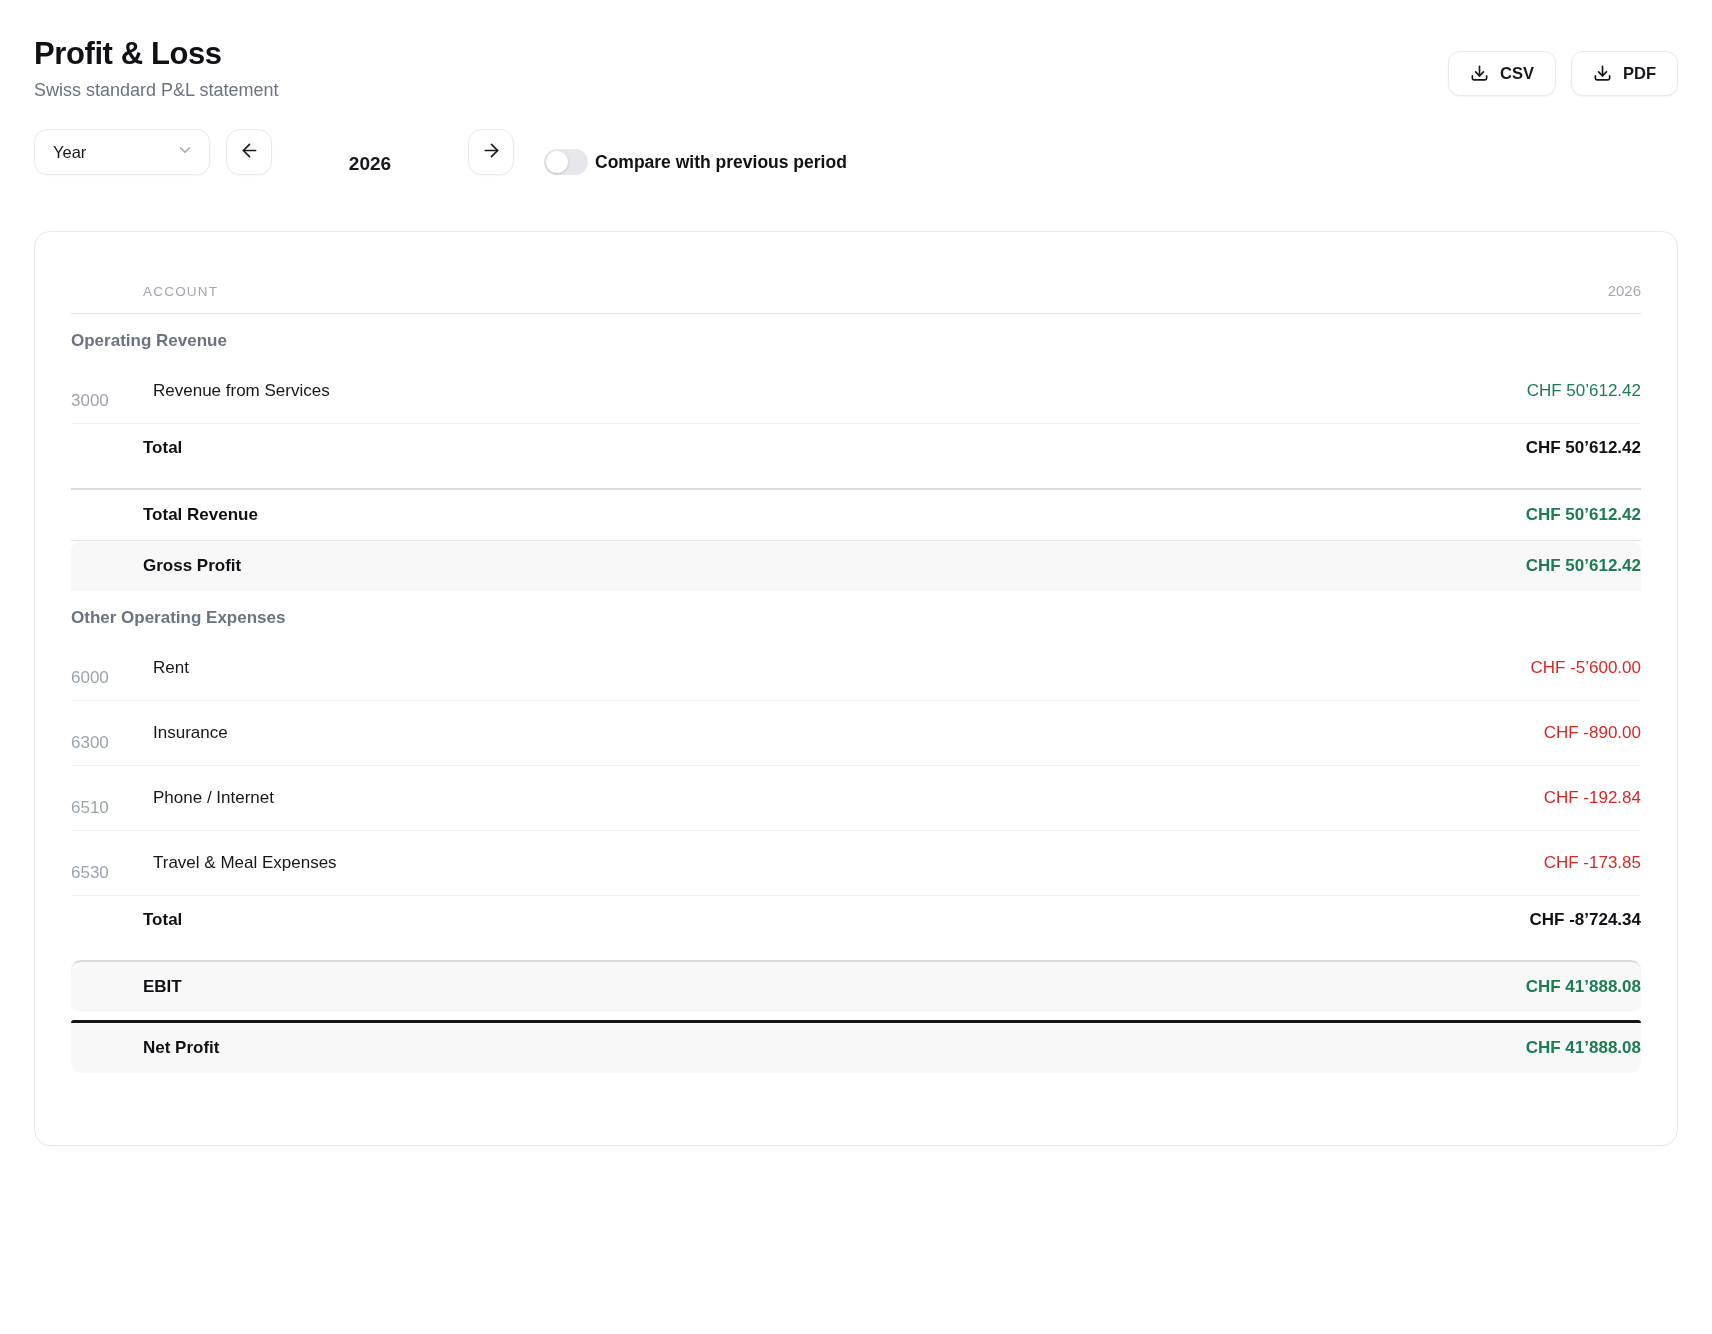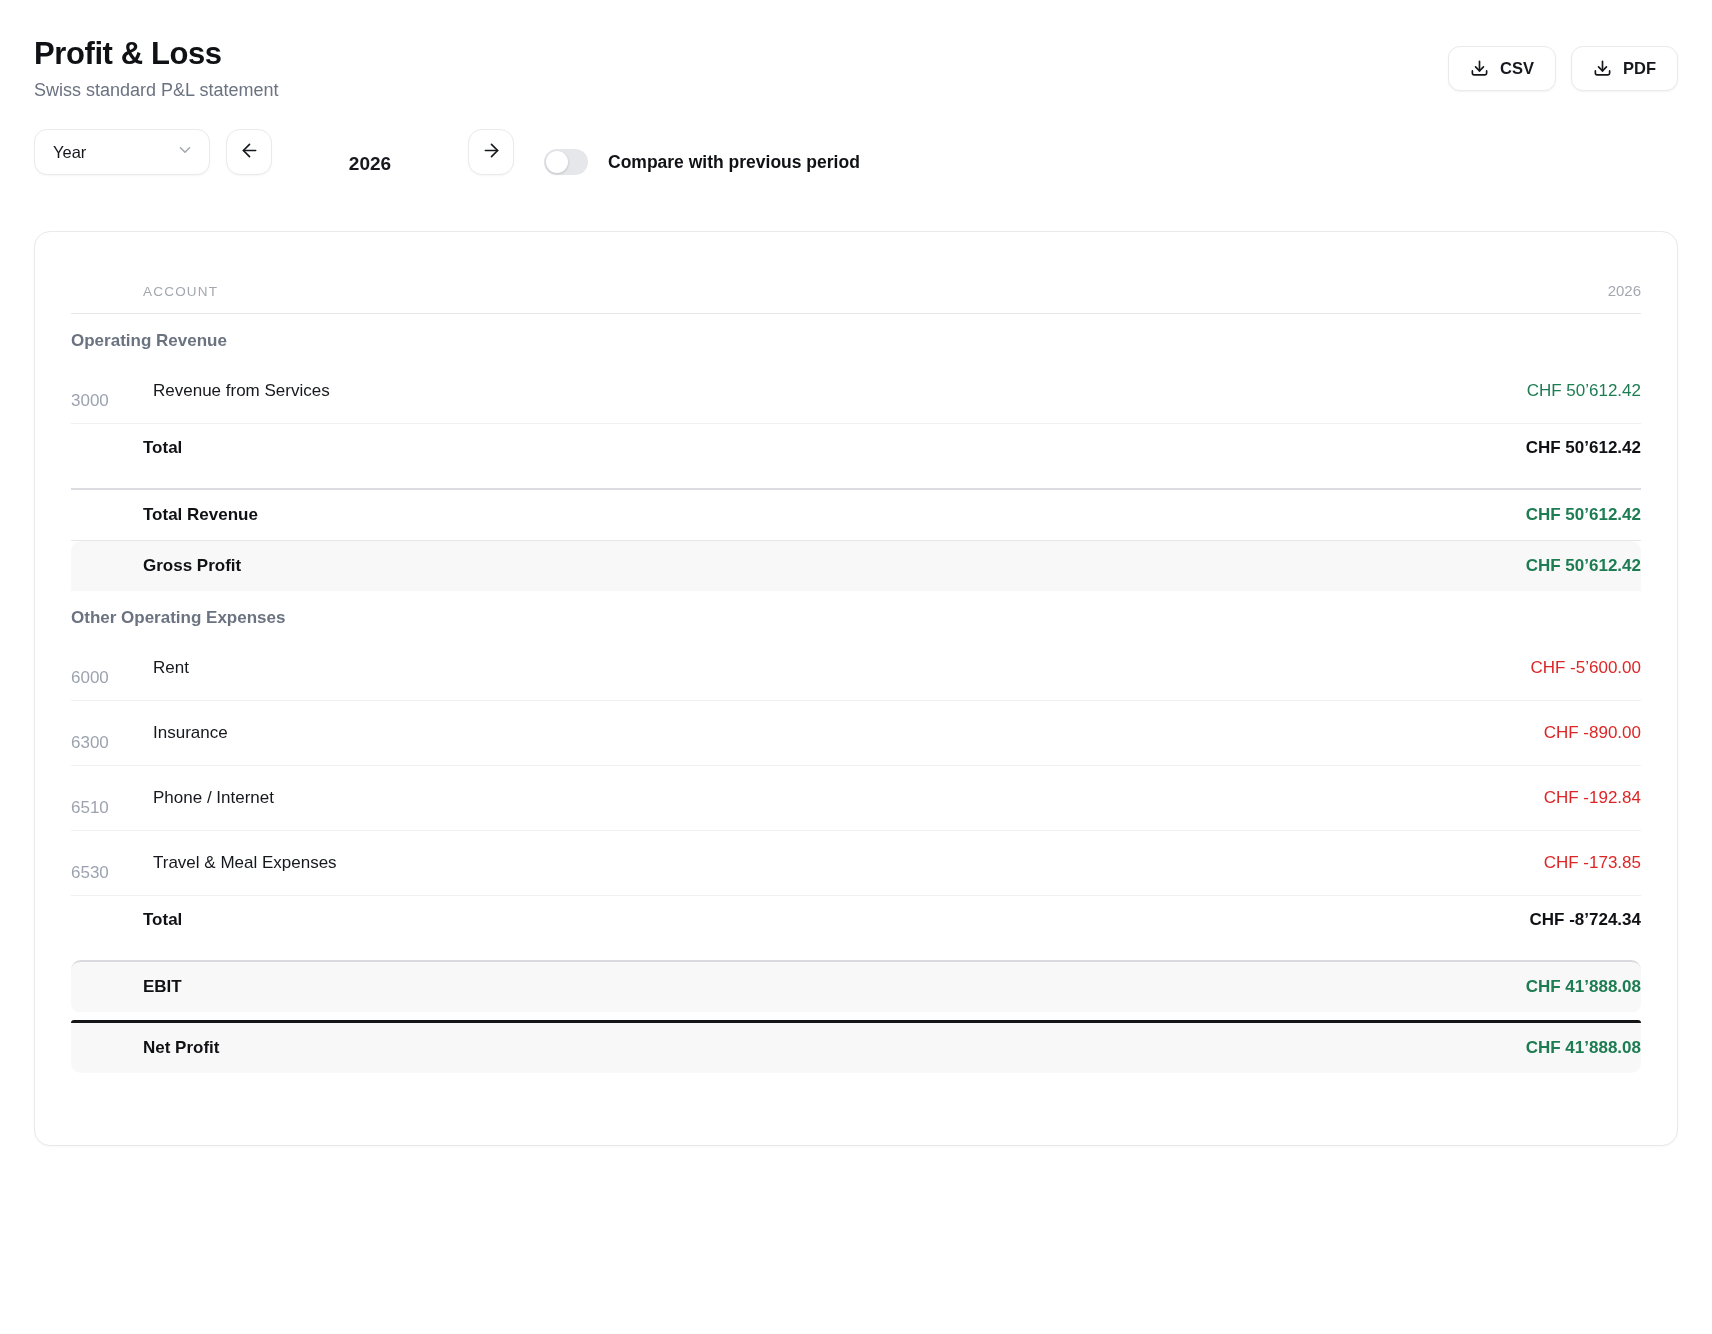--- a/index.html
+++ b/index.html
@@ -15,21 +15,21 @@
     --faint:#9ca3af;
     --border:#e7e7ea;
     --border-med:#d9d9de;
     --rowline:#f0f0f2;
     --pos:#1d7c52;
     --neg:#dc2626;
     --rowbg:#f8f8f9;
   }
 
   
-  .page-header { display:flex; justify-content:space-between; align-items:flex-start; }
+  .page-header { display:flex; justify-content:space-between; align-items:center; }
   .page-title { font-size:31px; font-weight:700; letter-spacing:-0.4px; color:#101114; }
   .page-subtitle { font-size:18px; color:var(--muted); margin-top:8px; }
   .export-group { display:flex; gap:15px; margin-top:10px; }
   .btn {
     display:inline-flex; align-items:center; gap:11px;
     background:#fff; border:1px solid #eaeaed; border-radius:12px;
     padding:12px 21px; font-size:16.5px; font-weight:700; color:#16181d;
     font-family:inherit; cursor:pointer;
     box-shadow:0 1px 2px rgba(16,24,40,.05);
   }
@@ -52,21 +52,21 @@
   .period-value { width:196px; text-align:center; font-size:19px; font-weight:700; }
   .toggle-wrap { display:flex; align-items:center; margin-left:30px; }
   .toggle {
     width:44px; height:26px; border-radius:999px; background:#e5e7eb;
     position:relative; cursor:pointer; flex:0 0 auto;
   }
   .toggle .knob {
     position:absolute; left:2px; top:2px; width:22px; height:22px;
     border-radius:50%; background:#fff; box-shadow:0 1px 3px rgba(0,0,0,.18);
   }
-  .toggle-label { margin-left:20px; font-size:17.5px; font-weight:600; color:#111215; }
+  .toggle-label { margin-left:7px; font-size:17.5px; font-weight:600; color:#111215; }
 
   
   .card {
     margin-top:56px; border:1px solid #e9e9ec; border-radius:16px;
     background:#fff; box-shadow:0 1px 2px rgba(16,24,40,.03);
     padding:50px 36px 72px;
   }
   .thead {
     display:flex; justify-content:space-between; align-items:baseline;
     padding:0 0 14px 0; border-bottom:1px solid var(--border);

